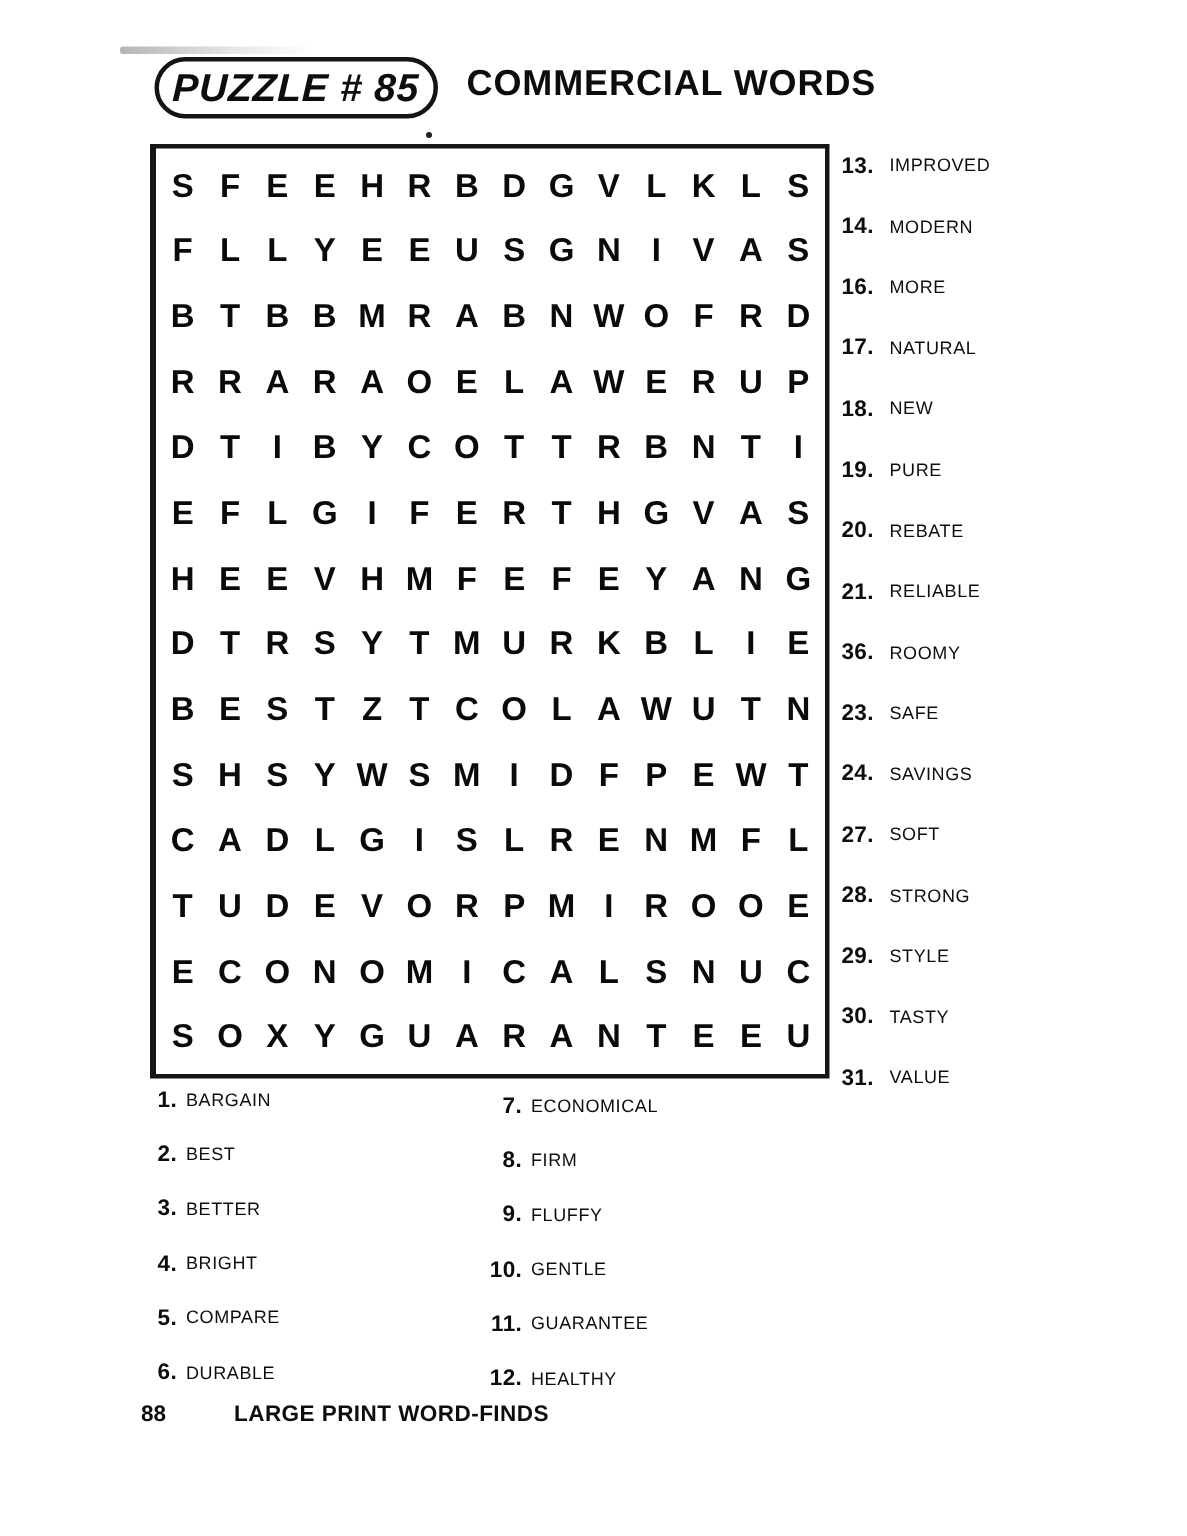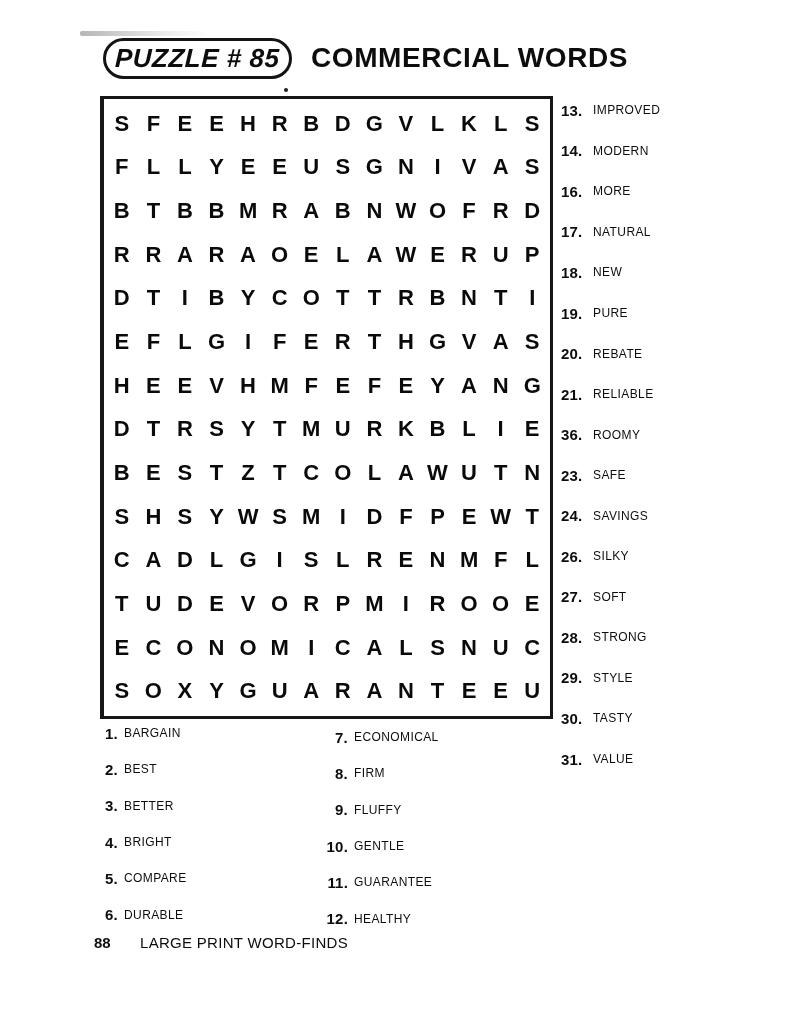--- a/index.html
+++ b/index.html
@@ -31,21 +31,21 @@
     border: 3px solid #141414; border-radius: 21px;
     display: flex; align-items: center; justify-content: center;
   }
   .badge-text {
     font-style: italic; font-weight: 700; font-size: 26px; letter-spacing: .5px;
     transform: skewX(-2deg);
     white-space: nowrap;
   }
   .page-title {
     position: absolute; left: 311px; top: 42px; margin: 0;
-    font-weight: 700; font-size: 28px; letter-spacing: .6px; white-space: nowrap;
+    font-weight: 700; font-size: 24px; letter-spacing: .6px; white-space: nowrap;
   }
 
   
   .grid-box {
     position: absolute; left: 100px; top: 96px; width: 453px; height: 623px;
     border: 3px solid #161616; border-left-width: 4px;
     background: #fff;
   }
   .grid-inner {
     width: 100%; height: 100%;
@@ -80,22 +80,22 @@
   .list-bottom-middle .word-item { height: 36.3px; }
   .list-bottom-middle .word-num { width: 26px; }
 
   
   .footer { position: absolute; left: 0; top: 934px; width: 100%; height: 22px; }
   .footer .page-num {
     position: absolute; left: 94px; top: 0;
     font-weight: 700; font-size: 15px; text-align: right;
   }
   .footer .series {
-    position: absolute; left: 140px; top: 0;
-    font-weight: 400; font-size: 15px; letter-spacing: .3px; white-space: nowrap;
+    position: absolute; left: 156px; top: 0;
+    font-weight: 700; font-size: 15px; letter-spacing: .3px; white-space: nowrap;
   }
 </style>
 </head>
 <body>
 
 <div class="page">
 
   <div class="smudge"></div>
   <div class="ink-dot"></div>
 
@@ -344,24 +344,20 @@
       </div>
       <div class="word-item">
         <span class="word-num">23.</span>
         <span class="word-text">SAFE</span>
       </div>
       <div class="word-item">
         <span class="word-num">24.</span>
         <span class="word-text">SAVINGS</span>
       </div>
       <div class="word-item">
-        <span class="word-num">26.</span>
-        <span class="word-text">SILKY</span>
-      </div>
-      <div class="word-item">
         <span class="word-num">27.</span>
         <span class="word-text">SOFT</span>
       </div>
       <div class="word-item">
         <span class="word-num">28.</span>
         <span class="word-text">STRONG</span>
       </div>
       <div class="word-item">
         <span class="word-num">29.</span>
         <span class="word-text">STYLE</span>

